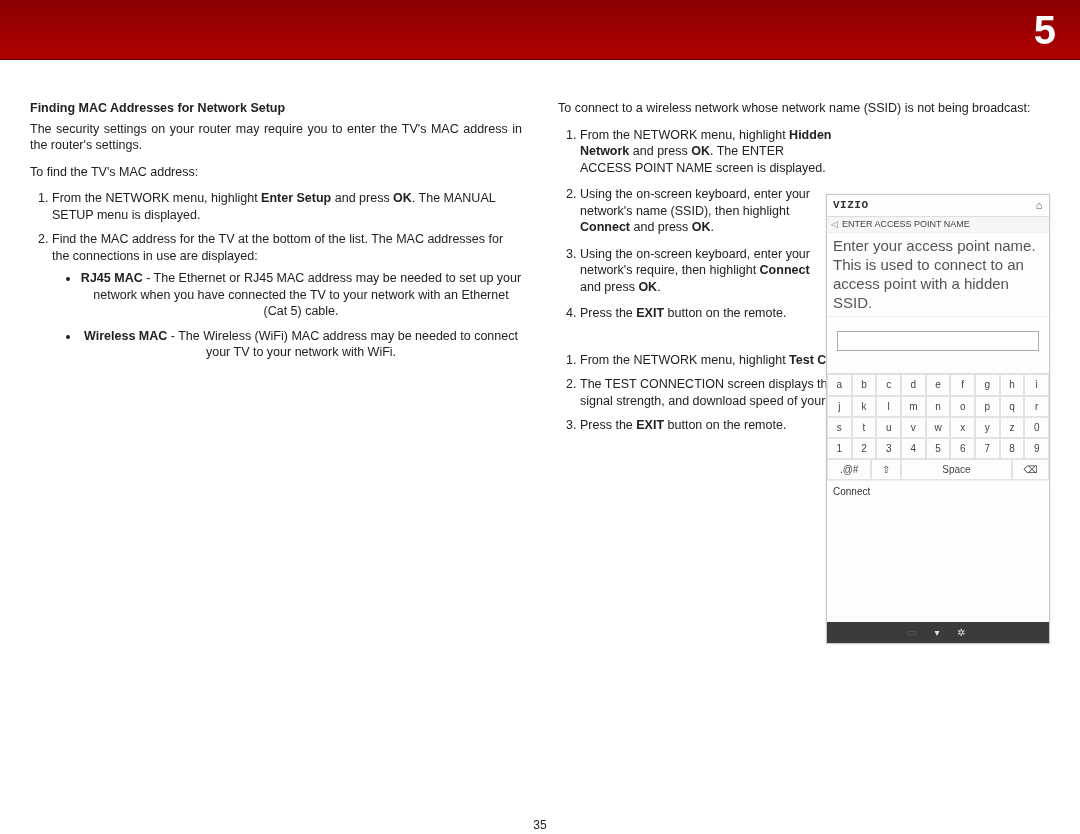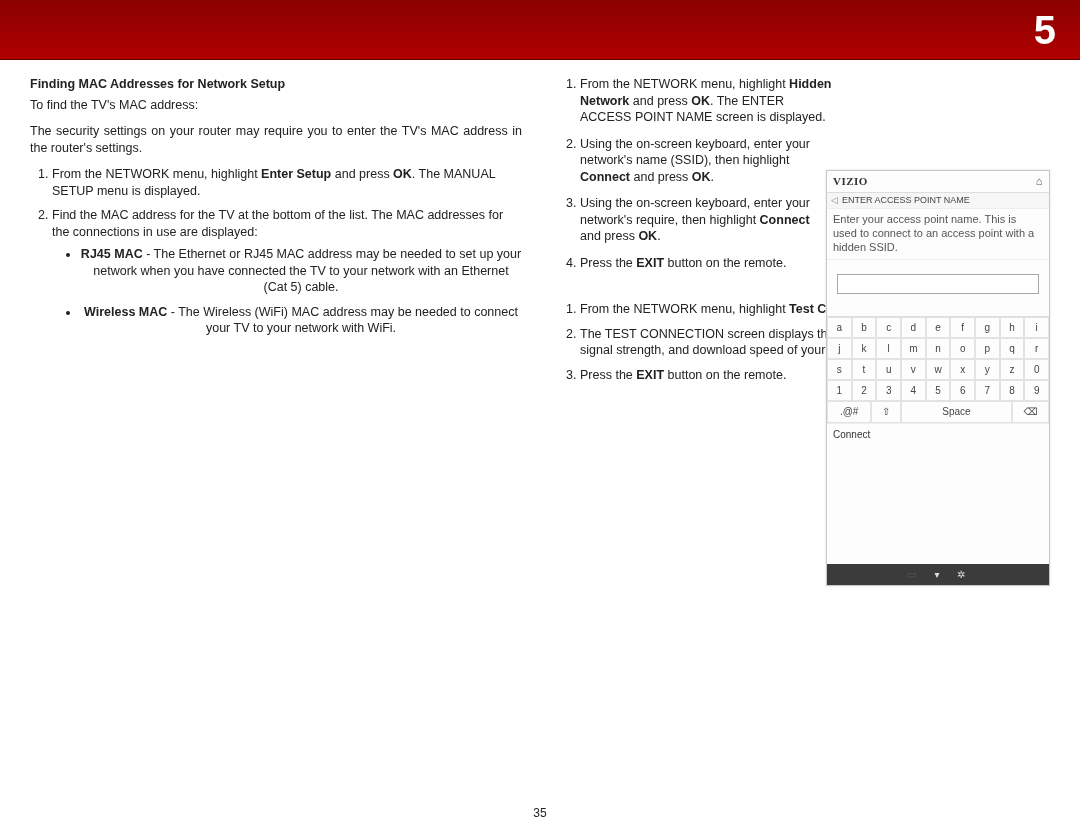--- a/index.html
+++ b/index.html
@@ -22,21 +22,21 @@
     font-size: 40px;
     font-weight: bold;
     padding-right: 24px;
     box-sizing: border-box;
     line-height: 60px;
     border-bottom: 1px solid #600000;
   }
   .content {
     display: flex;
     gap: 36px;
-    padding: 16px 30px 0 30px;
+    padding: 40px 30px 0 30px;
     font-size: 12.5px;
     line-height: 1.32;
   }
   .col {
     flex: 1;
   }
   .col-right { position: relative; }
   .section-title {
     font-weight: bold;
     margin-bottom: 4px;
@@ -58,21 +58,21 @@
   ol li { margin-bottom: 8px; }
   ul {
     list-style-type: disc;
     margin: 6px 0 0 14px;
     padding-left: 14px;
     text-align: center;
   }
   ul li { margin-bottom: 8px; }
   .page-number {
     position: absolute;
-    bottom: 14px;
+    bottom: 2px;
     width: 100%;
     text-align: center;
     font-size: 12px;
   }
   
   .osk {
     position: absolute;
     top: 94px;
     right: 0;
     width: 222px;
@@ -106,21 +106,21 @@
     color: #444;
     background: #f6f6f6;
   }
   .osk-sub .arrow {
     color: #888;
     margin-right: 4px;
     font-size: 9px;
   }
   .osk-help {
     padding: 4px 6px;
-    font-size: 11px;
+    font-size: 15px;
     color: #555;
     border-bottom: 1px solid #eee;
     line-height: 1.25;
   }
   .osk-input-area {
     padding: 14px 10px 12px 10px;
     text-align: center;
   }
   .osk-input {
     border: 1px solid #aaa;
@@ -184,56 +184,57 @@
 <body>
 
 <div class="red-banner">
   <span>5</span>
 </div>
 
 <div class="content">
 
   <div class="col">
     <div class="section-title">Finding MAC Addresses for Network Setup</div>
+    <div class="para">The security settings on your router may require you to enter the TV's MAC address in the router's settings.</div>
     <div class="para">To find the TV's MAC address:</div>
-    <div class="para">The security settings on your router may require you to enter the TV's MAC address in the router's settings.</div>
     <ol>
       <li>
         <span>From the NETWORK menu, highlight </span><b>Enter Setup</b><span> and press </span><b>OK</b><span>. The MANUAL SETUP menu is displayed.</span>
       </li>
       <li>
         <span>Find the MAC address for the TV at the bottom of the list. The MAC addresses for the connections in use are displayed:</span>
         <ul>
           <li><b>RJ45 MAC</b><span> - The Ethernet or RJ45 MAC address may be needed to set up your network when you have connected the TV to your network with an Ethernet (Cat 5) cable.</span></li>
           <li><b>Wireless MAC</b><span> - The Wireless (WiFi) MAC address may be needed to connect your TV to your network with WiFi.</span></li>
         </ul>
       </li>
     </ol>
   </div>
 
   <div class="col col-right">
+    <div class="para">To connect to a wireless network whose network name (SSID) is not being broadcast:</div>
 
     <ol>
       <li class="para-narrow">
         <span>From the NETWORK menu, highlight </span><b>Hidden Network</b><span> and press </span><b>OK</b><span>. The ENTER ACCESS POINT NAME screen is displayed.</span>
       </li>
       <li class="para-narrow">
         <span>Using the on-screen keyboard, enter your network's name (SSID), then highlight </span><b>Connect</b><span> and press </span><b>OK</b><span>.</span>
       </li>
       <li class="para-narrow">
         <span>Using the on-screen keyboard, enter your network's require, then highlight </span><b>Connect</b><span> and press </span><b>OK</b><span>.</span>
       </li>
       <li class="para-narrow">
         <span>Press the </span><b>EXIT</b><span> button on the remote.</span>
       </li>
     </ol>
 
     <div class="osk">
       <div class="osk-header">
-        <span style="font-family:Liberation Serif, serif;">VIZIO</span>
+        <span style="font-family:Liberation Mono, monospace;">VIZIO</span>
         <span class="home-icon">⌂</span>
       </div>
       <div class="osk-sub">
         <span class="arrow">◁</span>
         <span>ENTER ACCESS POINT NAME</span>
       </div>
       <div class="osk-help">Enter your access point name. This is used to connect to an access point with a hidden SSID.</div>
       <div class="osk-input-area">
         <div class="osk-input"></div>
       </div>

